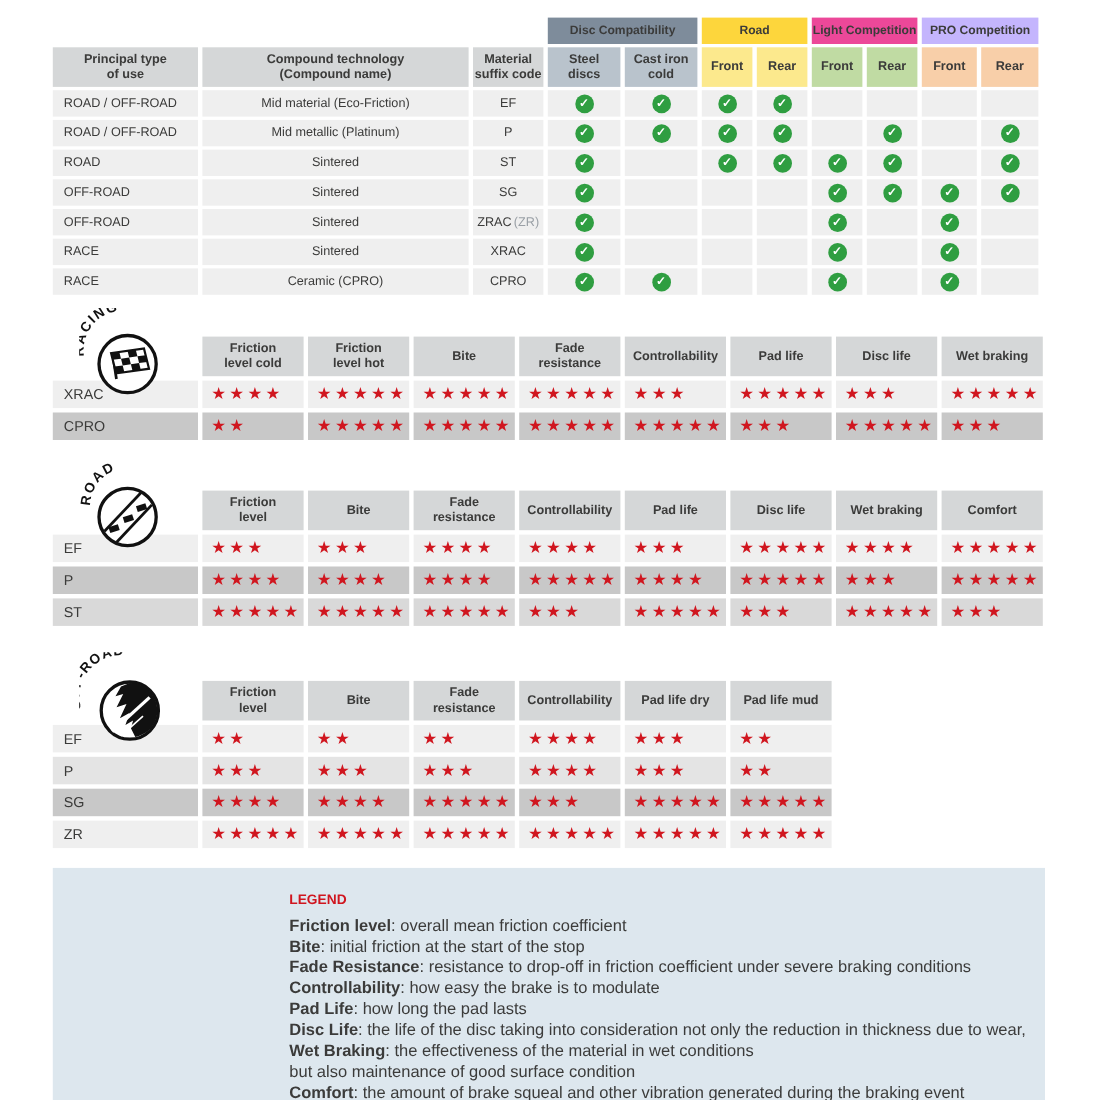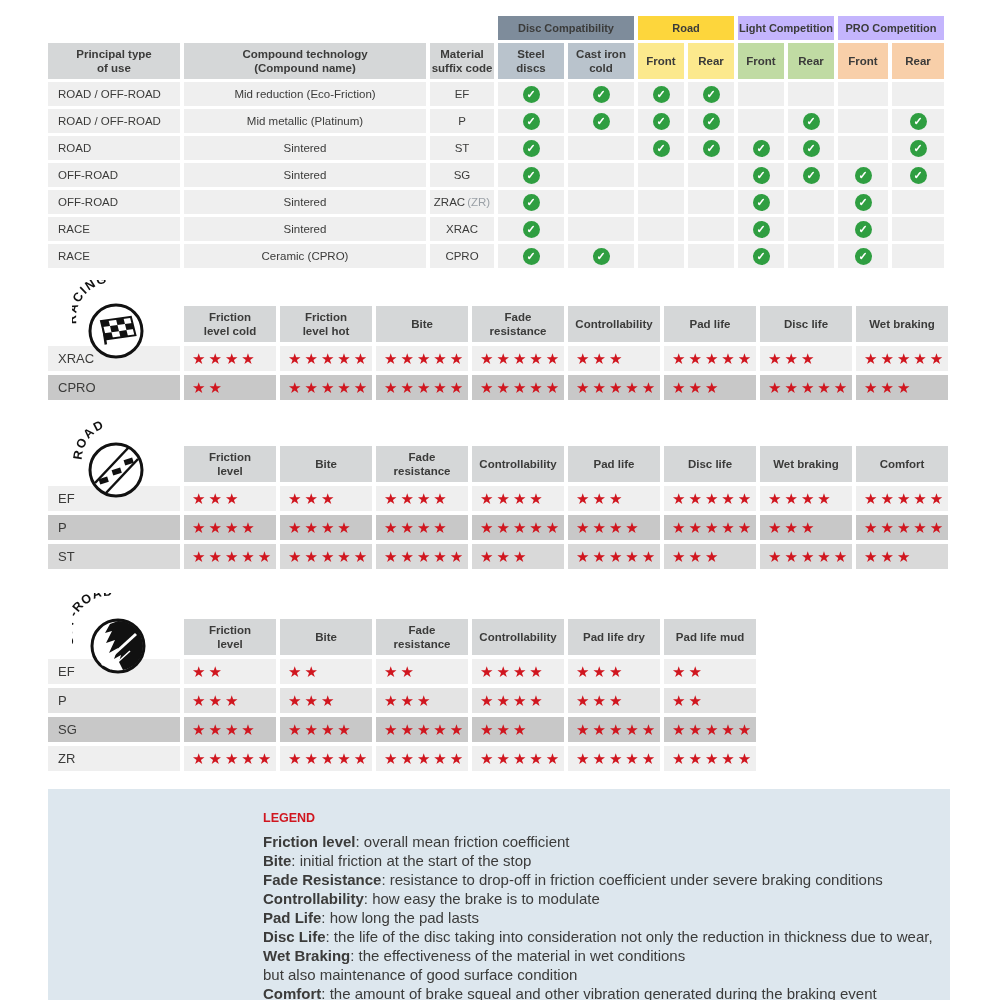--- a/index.html
+++ b/index.html
@@ -47,40 +47,40 @@
 </head>
 <body>
 
 <div class="page">
   <div class="content">
     <section>
       <div id="compat-grid">
           <div class="bspacer"></div>
           <div class="band" style="background: rgb(126, 140, 155);">Disc Compatibility</div>
           <div class="band" style="background: rgb(253, 214, 60);">Road</div>
-          <div class="band" style="background: #c4b5fd;">Light Competition</div>
+          <div class="band" style="background: #ec4899;">Light Competition</div>
           <div class="band" style="background: #c4b5fd;">PRO Competition</div>
           <div class="hcell">Principal type
 of use</div>
           <div class="hcell">Compound technology
 (Compound name)</div>
           <div class="hcell">Material
 suffix code</div>
           <div class="hcell sub-slate">Steel
 discs</div>
           <div class="hcell sub-slate">Cast iron
 cold</div>
           <div class="hcell sub-yellow">Front</div>
           <div class="hcell sub-yellow">Rear</div>
           <div class="hcell sub-green">Front</div>
           <div class="hcell sub-green">Rear</div>
           <div class="hcell sub-orange">Front</div>
           <div class="hcell sub-orange">Rear</div>
           <div class="cell use">ROAD / OFF-ROAD</div>
-          <div class="cell">Mid reduction (Eco-Friction)</div>
+          <div class="cell">Mid material (Eco-Friction)</div>
           <div class="cell">EF</div>
           <div class="cell">
             <span class="chk">✓</span>
           </div>
           <div class="cell">
             <span class="chk">✓</span>
           </div>
           <div class="cell">
             <span class="chk">✓</span>
           </div>

